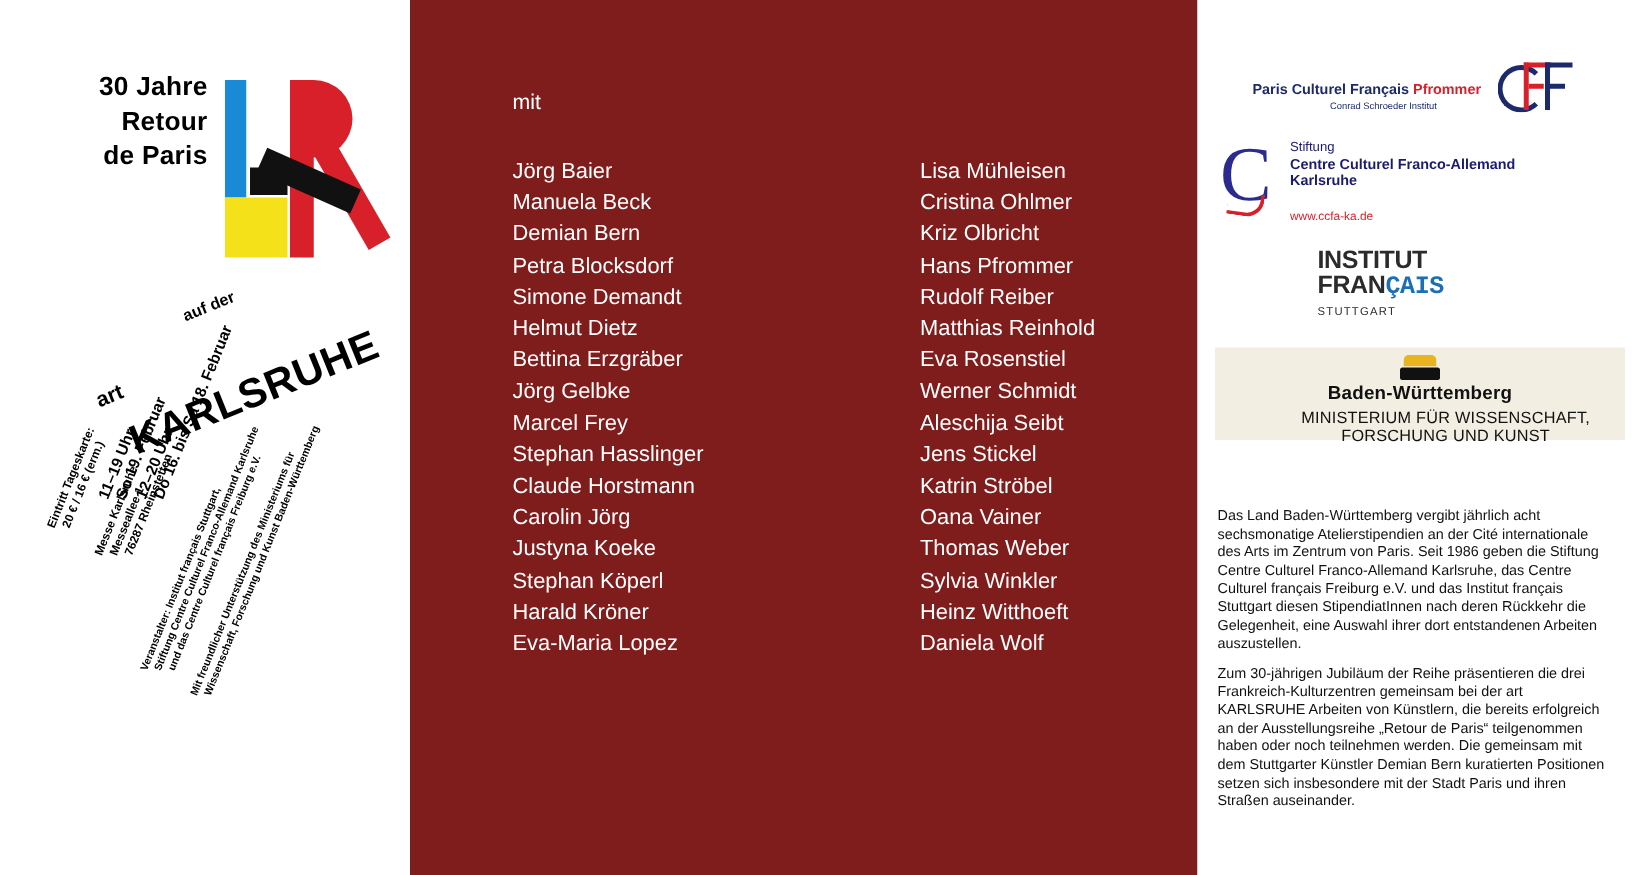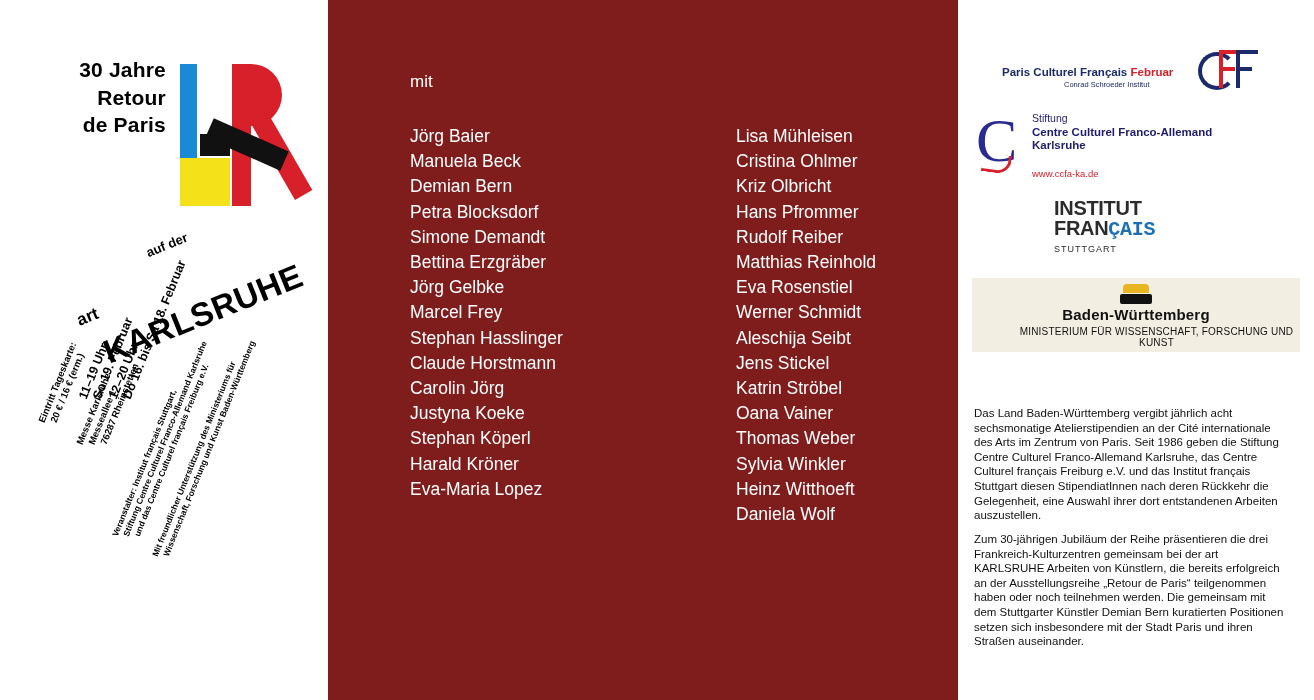--- a/index.html
+++ b/index.html
@@ -304,21 +304,21 @@
     border-radius: 2px;
   }
   .bw .title {
     font-size: 15px;
     font-weight: bold;
     color: #111;
     letter-spacing: 0.2px;
   }
   .bw .sub {
     margin-top: 3px;
-    font-size: 10px;
+    font-size: 13px;
     color: #111;
     letter-spacing: 0.2px;
     padding-left: 41px;
   }
 
   
   .body-text {
     position: absolute;
     left: 16px;
     width: 312px;
@@ -376,20 +376,21 @@
 
   <div class="blue-panel">
     <div class="mit-label">mit</div>
 
     <div class="name-col col-a">
       <div>Jörg Baier</div>
       <div>Manuela Beck</div>
       <div>Demian Bern</div>
       <div>Petra Blocksdorf</div>
       <div>Simone Demandt</div>
+      <div>Helmut Dietz</div>
       <div>Bettina Erzgräber</div>
       <div>Jörg Gelbke</div>
       <div>Marcel Frey</div>
       <div>Stephan Hasslinger</div>
       <div>Claude Horstmann</div>
       <div>Carolin Jörg</div>
       <div>Justyna Koeke</div>
       <div>Stephan Köperl</div>
       <div>Harald Kröner</div>
       <div>Eva-Maria Lopez</div>
@@ -411,21 +412,21 @@
       <div>Thomas Weber</div>
       <div>Sylvia Winkler</div>
       <div>Heinz Witthoeft</div>
       <div>Daniela Wolf</div>
     </div>
   </div>
 
   <div class="right-panel">
 
     <div class="ccf-logo">
-      <div class="ccf-text"><span>Paris Culturel Français </span><span class="red">Februar</span></div>
+      <div class="ccf-text"><span>Paris Culturel Français </span><span class="red">Pfrommer</span></div>
       <div class="ccf-sub">Conrad Schroeder Institut</div>
       <div class="ccf-mark">
         <div class="c"></div>
         <div class="f1"></div>
         <div class="f2"></div>
       </div>
     </div>
 
     <div class="stiftung">
       <div class="big-c">C</div>

